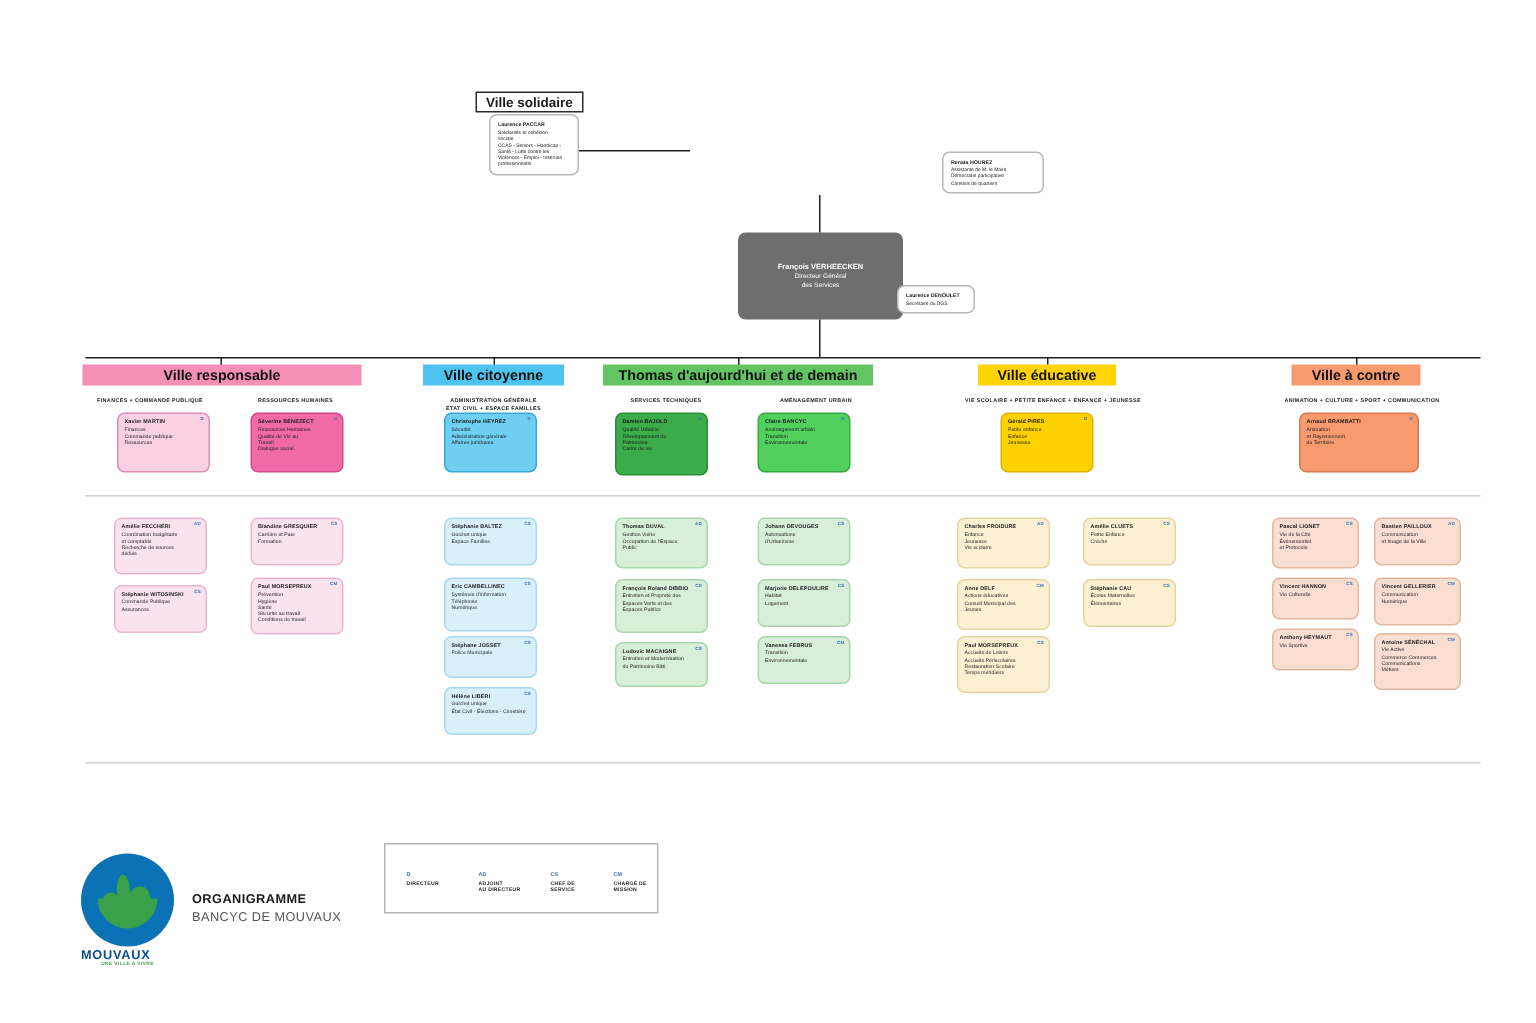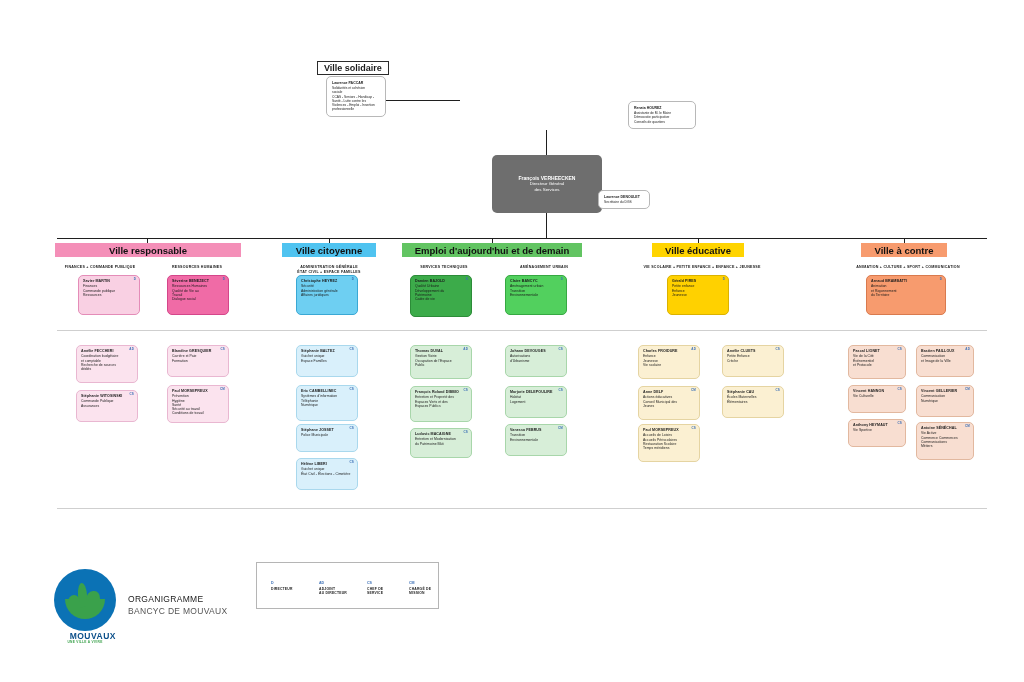--- a/index.html
+++ b/index.html
@@ -106,29 +106,29 @@
   #brand { position:absolute; left:54px; top:569px; display:flex; align-items:center; }
   #logo-mark { width:62px; height:62px; position:relative; }
   #logo-circle {
     position:absolute; inset:0; border-radius:50%;
     background:#0b72b5;
   }
   .logo-hill {
     position:absolute; background:#3aa14b;
   }
   #logo-word {
-    position:absolute; left:0; top:62px; width:62px; text-align:right;
+    position:absolute; left:0; top:62px; width:62px; text-align:left;
     font-size:8.5px; font-weight:bold; color:#0b4f8a; letter-spacing:.5px;
   }
   #logo-sub {
     position:absolute; left:0; top:71px; width:62px; text-align:center;
     font-size:3.2px; font-weight:bold; color:#3aa14b; letter-spacing:.3px;
   }
   #brand-text { margin-left:12px; margin-top:10px; }
-  #brand-text .b1 { font-size:8.5px; font-weight:normal; color:#1a1a1a; letter-spacing:.3px; }
+  #brand-text .b1 { font-size:8.5px; font-weight:bold; color:#1a1a1a; letter-spacing:.3px; }
   #brand-text .b2 { font-size:8.5px; color:#555; letter-spacing:.3px; margin-top:2px; }
 </style>
 </head>
 <body>
 
 <div id="canvas">
 
   <div class="ln-h" style="left:385px; top:100px; width:75px;"></div>
   <div class="ln-v" style="left:546px; top:130px; height:25px;"></div>
   <div class="ln-h" style="left:602px; top:190px; width:15px;"></div>
@@ -247,21 +247,21 @@
         <span class="badge">CS</span>
         <span class="nm">Stéphane JOSSET</span>
         <span class="ln">Police Municipale</span>
       </div>
       <div class="card" style="left: 296px; top: 458px; width: 62px; min-height: 32px; background: rgb(217, 240, 251); border-color: rgb(169, 216, 237);">
         <span class="badge">CS</span>
         <span class="nm">Hélène LIBERI</span>
         <span class="ln">Guichet unique</span>
         <span class="ln">État Civil - Élections - Cimetière</span>
       </div>
-      <div class="pillar" style="left: 402px; top: 243px; width: 180px; background: rgb(98, 196, 98);">Emploi d'aujourd'hui et de demain</div>
+      <div class="pillar" style="left: 402px; top: 243px; width: 180px; background: rgb(98, 196, 98);">Thomas d'aujourd'hui et de demain</div>
       <div class="subhead" style="left: 398px; top: 265px; width: 92px;">SERVICES TECHNIQUES</div>
       <div class="card" style="left: 410px; top: 275px; width: 62px; min-height: 42px; background: rgb(60, 171, 74); border-color: rgb(44, 140, 56);">
         <span class="badge">D</span>
         <span class="nm">Damien BAJOLD</span>
         <span class="ln">Qualité Urbaine</span>
         <span class="ln">Développement du</span>
         <span class="ln">Patrimoine</span>
         <span class="ln">Cadre de vie</span>
       </div>
       <div class="card" style="left: 410px; top: 345px; width: 62px; min-height: 34px; background: rgb(215, 238, 216); border-color: rgb(168, 214, 170);">

